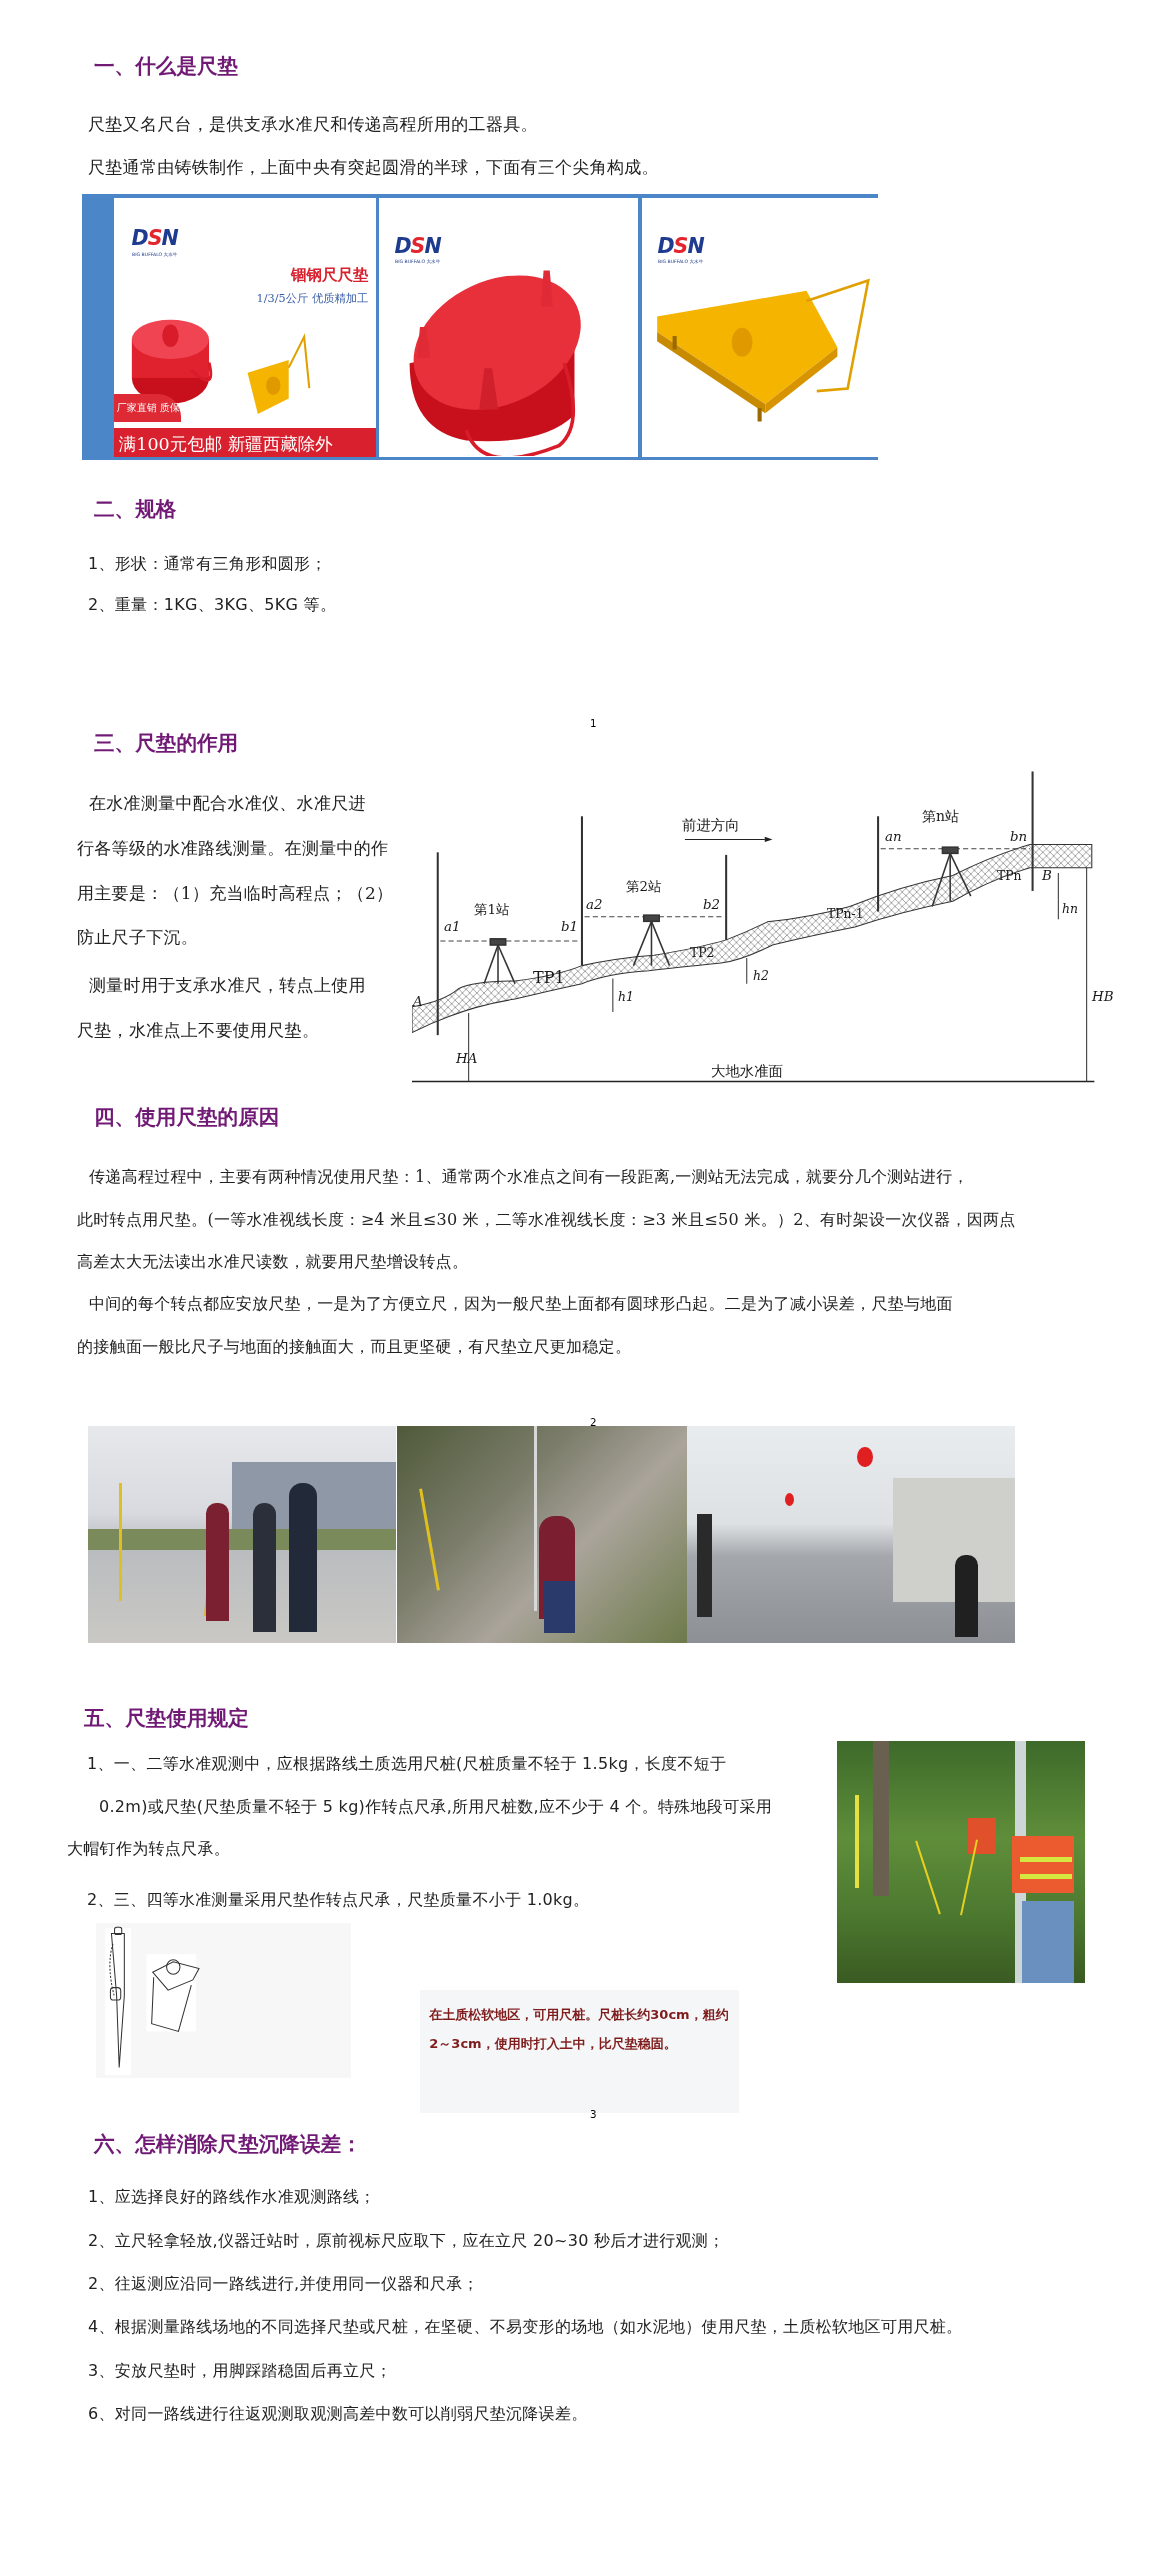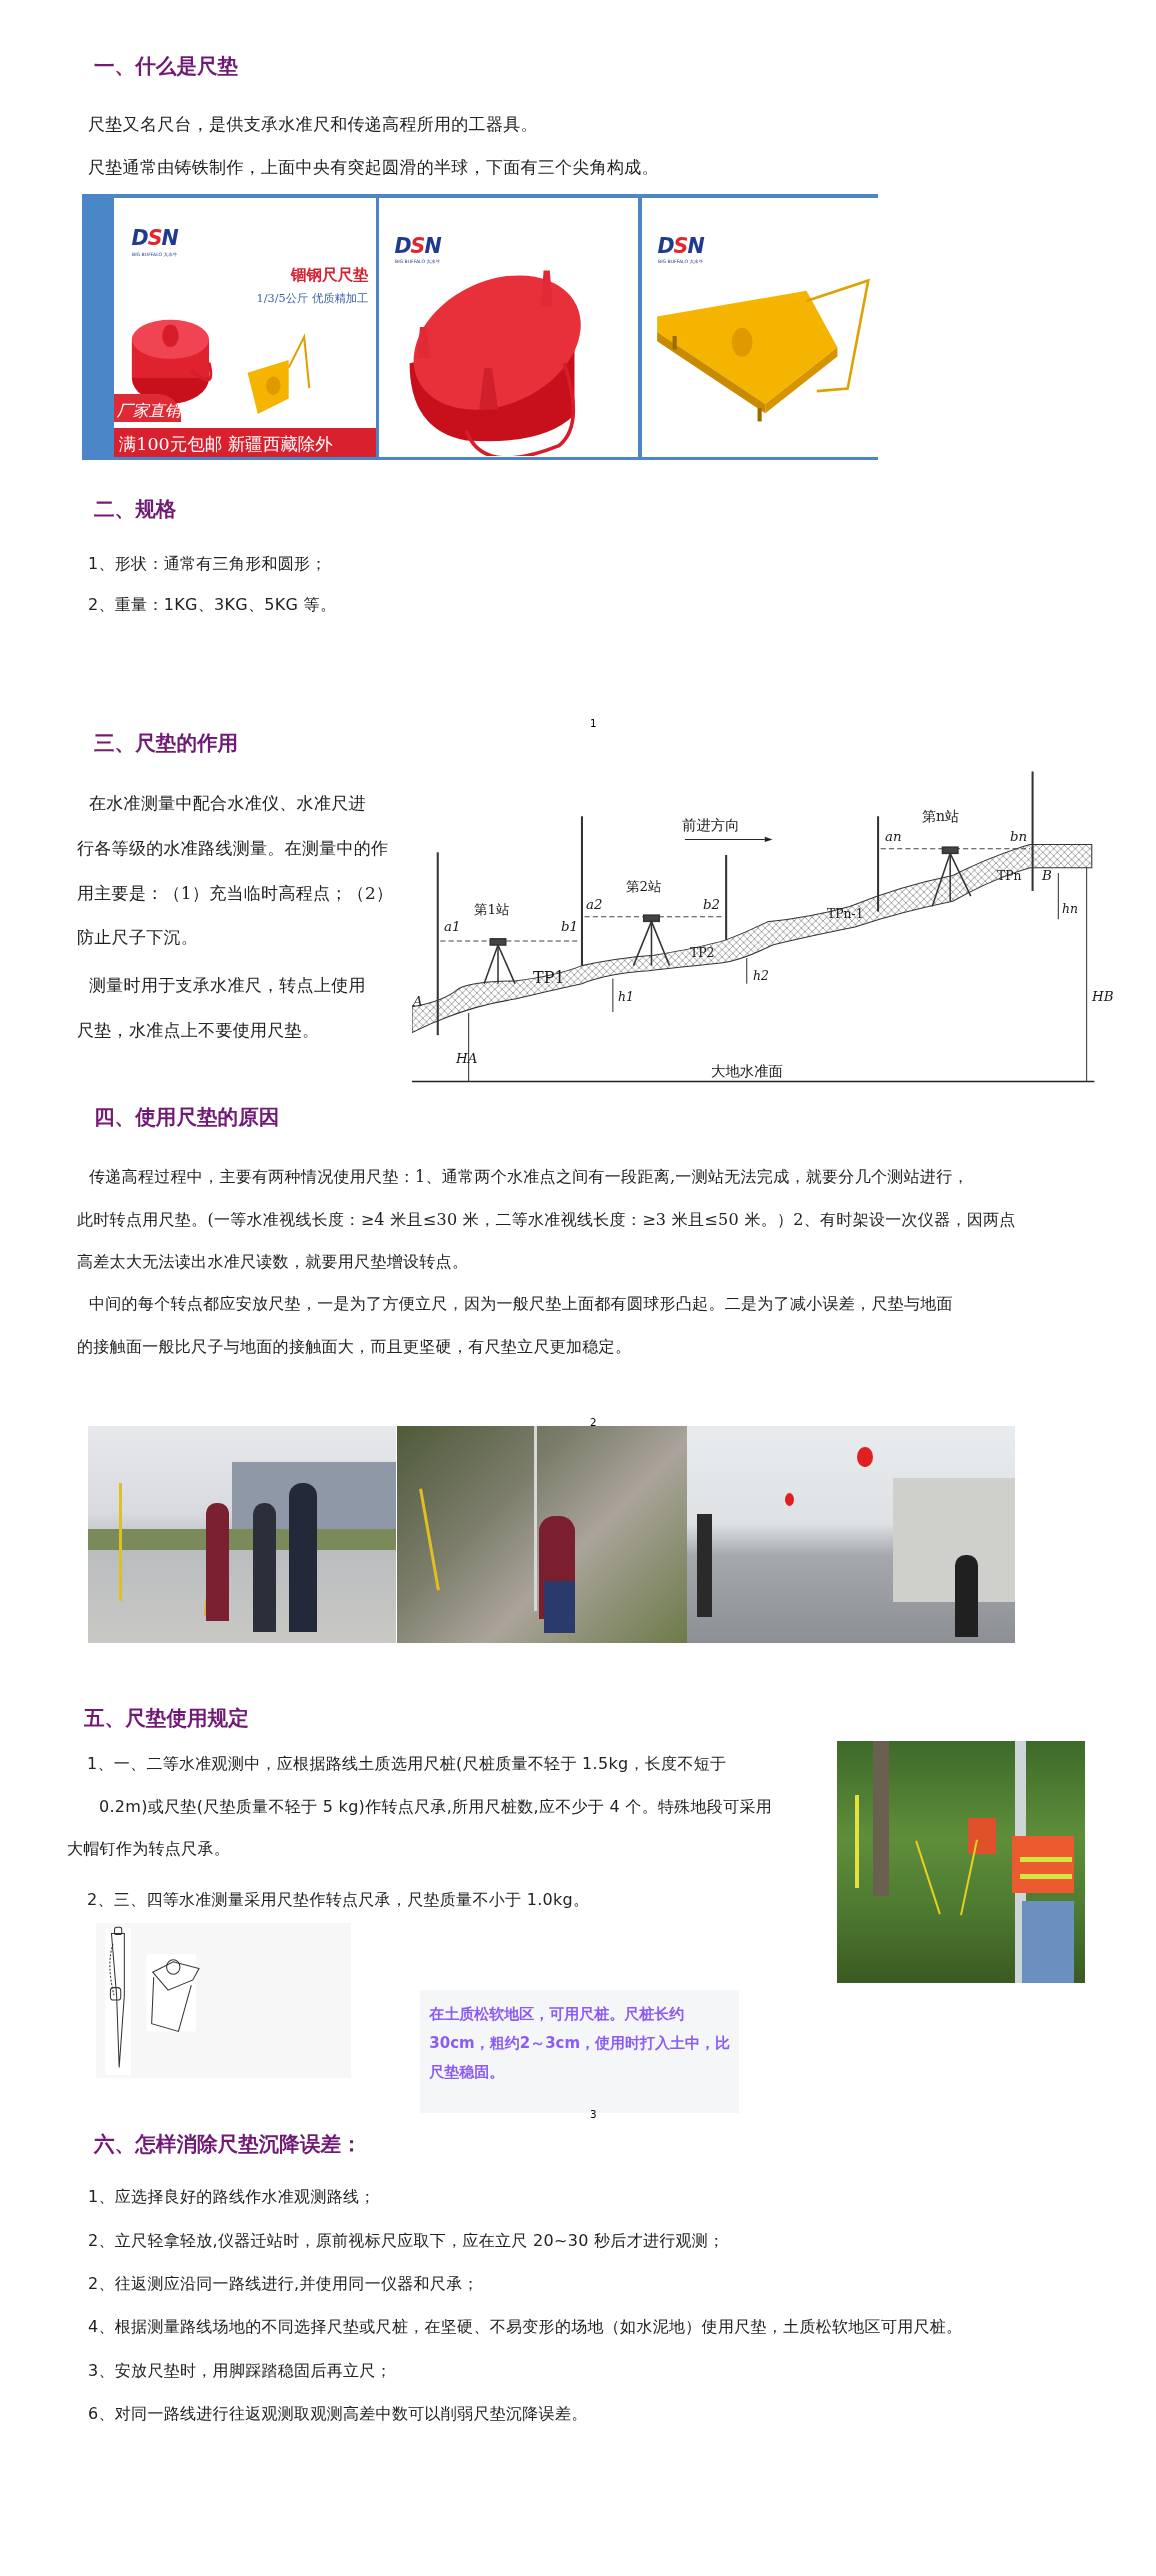--- a/index.html
+++ b/index.html
@@ -8,27 +8,27 @@
   .abs { position:absolute; }
   .h { position:absolute; font-family:"DejaVu Sans","Liberation Sans",sans-serif; font-weight:bold; font-size:20.6px; color:#701a75; white-space:nowrap; }
   .p { position:absolute; font-size:17px; color:#222; white-space:nowrap; letter-spacing:0.3px; }
   .pn { position:absolute; font-family:"DejaVu Sans","Liberation Sans",sans-serif; font-size:10.3px; color:#000; }
   
   .grid { position:absolute; left:82px; top:194px; width:796px; height:266px; background:#4a86c8; }
   .cell { position:absolute; top:3.6px; height:259px; background:#fff; overflow:hidden;margin-left:28px; }
   .logo { position:absolute; font-family:"DejaVu Sans","Liberation Sans",sans-serif; font-style:italic; font-weight:bold; font-size:20.6px; color:#1f3b8f; letter-spacing:-1px; }
   .logo .s { color:#e3262e; }
   .logo-sub { position:absolute; font-family:"DejaVu Sans","Liberation Sans",sans-serif; font-size:4.6px; color:#1f3b8f; }
-  .badge1 { position:absolute; left:0; top:196px; width:49px; height:28px; background:#dd2a35; border-top-right-radius:23px; color:#fff; font-size:16px; padding:7.2px 0 0 3.1px; box-sizing:border-box; white-space:nowrap; width:67px;font-style:italic; }
+  .badge1 { position:absolute; left:0; top:196px; width:49px; height:28px; background:#dd2a35; border-top-right-radius:23px; color:#fff; font-size:10px; padding:7.2px 0 0 3.1px; box-sizing:border-box; white-space:nowrap; width:67px; }
   .badge2 { position:absolute; left:0; top:230px; width:264px; height:29px; background:#d8202e; color:#fff; font-size:17.5px; padding:4.1px 0 0 5.2px; box-sizing:border-box; white-space:nowrap; }
   
   .diag { position:absolute; left:412px; top:762px; width:721px; height:330px; }
   .photo { position:absolute; overflow:hidden; }
   .callout { position:absolute; left:420px; top:1990px; width:319px; height:123px; background:#f5f6f8; }
-  .callout .t { position:absolute; left:9.3px; top:10.3px; width:304px; font-family:"DejaVu Sans","Liberation Sans",sans-serif; font-weight:bold; font-size:15px; line-height:29px; color:#8b5cf6; white-space:normal; }
+  .callout .t { position:absolute; left:9.3px; top:10.3px; width:304px; font-family:"DejaVu Sans","Liberation Sans",sans-serif; font-weight:bold; font-size:13px; line-height:29px; color:#7f1d1d; white-space:normal; }
   .ill { position:absolute; left:96px; top:1923px; width:255px; height:155px; background:#f7f7f7; }
 </style>
 </head>
 <body>
 
 <div class="h" style="left:94px;top:52px;">一、什么是尺垫</div>
 <div class="p" style="left:88px;top:113px;">尺垫又名尺台，是供支承水准尺和传递高程所用的工器具。</div>
 <div class="p" style="left:88px;top:156px;">尺垫通常由铸铁制作，上面中央有突起圆滑的半球，下面有三个尖角构成。</div>
 
 <div class="grid">

